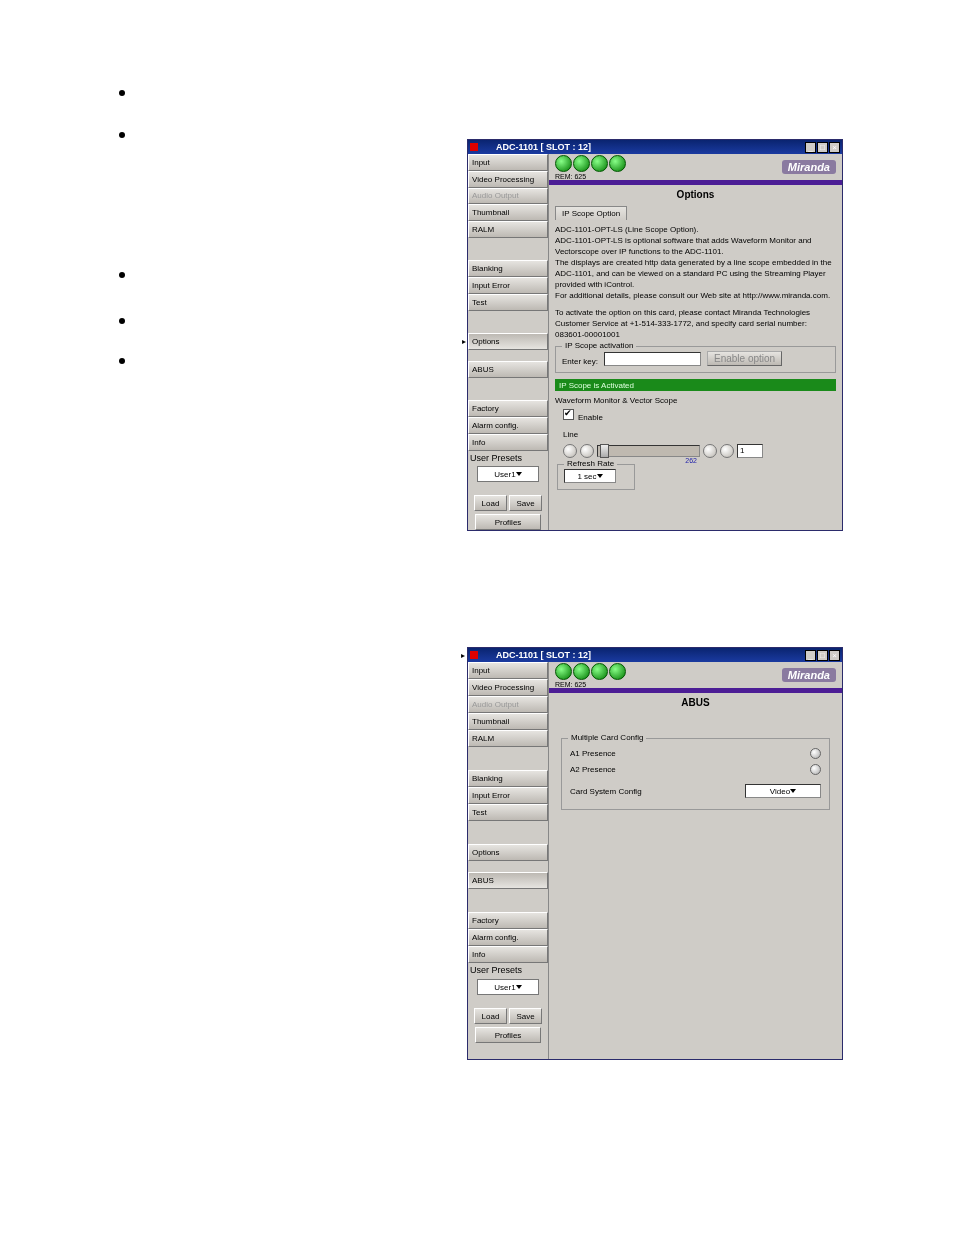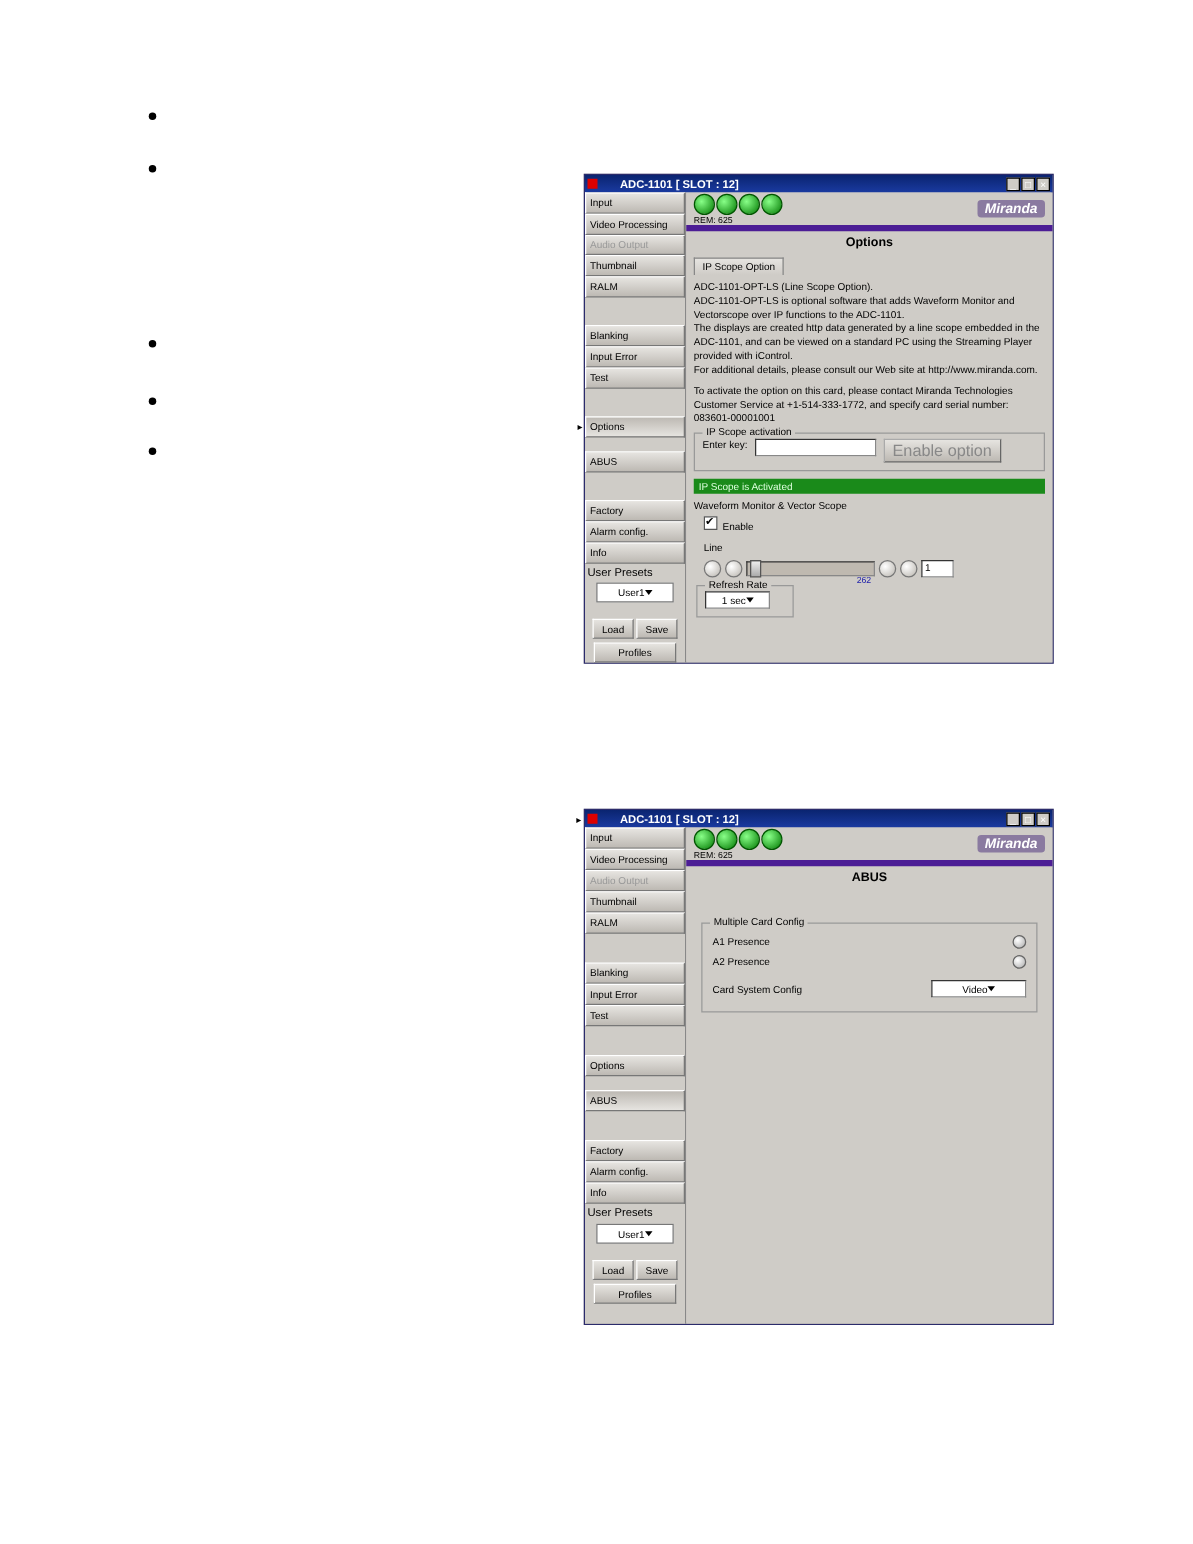--- a/index.html
+++ b/index.html
@@ -33,23 +33,23 @@
   .icons4{display:flex;gap:1px;}
   .ic{width:15px;height:15px;border-radius:50%;background:radial-gradient(circle at 35% 35%,#8f8,#070);border:1px solid #050;}
   .ic.arrow{background:radial-gradient(circle at 35% 35%,#8f8,#070);}
   .sub8{font-size:7px;color:#000;margin-top:1px;}
   .brand{font:italic bold 11px Arial;color:#fff;background:#8a7aa0;border-radius:3px;padding:1px 6px;}
   .panetitle{text-align:center;font:bold 10px Arial;margin:4px 0 6px;}
   .tabbtn{display:inline-block;border:1px solid #888;border-bottom:none;background:linear-gradient(#e6e4e0,#cfccc7);padding:2px 6px;margin-left:6px;font-size:8px;}
   .infobox{margin:0 6px;font-size:8px;line-height:11px;color:#000;}
   .fieldset{border:1px solid #999;margin:6px;padding:4px 6px 6px;position:relative;}
   .legend{position:absolute;top:-6px;left:6px;background:#cfccc7;padding:0 3px;font-size:8px;}
-  .krow{display:flex;align-items:flex-start;gap:6px;}
+  .krow{display:flex;align-items:flex-end;gap:6px;}
   .tinput{width:95px;height:12px;border:1px inset #888;background:#fff;}
-  .gbtn{border:1px solid #aaa;border-right-color:#666;border-bottom-color:#666;background:linear-gradient(#e6e4e0,#bdb9b3);padding:1px 6px;font-size:13px;color:#888;}
+  .gbtn{border:1px solid #aaa;border-right-color:#666;border-bottom-color:#666;background:linear-gradient(#e6e4e0,#bdb9b3);padding:1px 6px;font-size:10px;color:#888;}
   .greenbar{background:#1a8a1a;color:#dfd;height:12px;display:flex;align-items:center;padding-left:4px;margin:2px 6px;font-size:8px;}
   .chk{width:9px;height:9px;border:1px solid #555;background:#fff;display:inline-block;position:relative;margin-right:4px;}
   .chk::after{content:"✔";position:absolute;top:-2px;left:0;font-size:9px;color:#000;}
   .sliderrow{display:flex;align-items:center;gap:3px;margin-top:4px;}
   .sbtns{width:12px;height:12px;border-radius:50%;background:radial-gradient(circle at 35% 35%,#fff,#b8b4ad);border:1px solid #777;}
   .track{flex:1;height:10px;background:#bfb9b0;border:1px inset #888;position:relative;}
   .thumb{position:absolute;left:2px;top:-2px;width:7px;height:12px;background:linear-gradient(#eee,#aaa);border:1px solid #555;}
   .maxlab{position:absolute;right:2px;bottom:-10px;font-size:7px;color:#22a;}
   .numin{width:22px;height:12px;border:1px inset #888;background:#fff;text-align:left;padding-left:2px;font-size:8px;line-height:12px;}
   .combo{width:46px;height:12px;border:1px inset #888;background:#fff;display:flex;align-items:center;justify-content:center;padding:0 2px;font-size:8px;}

